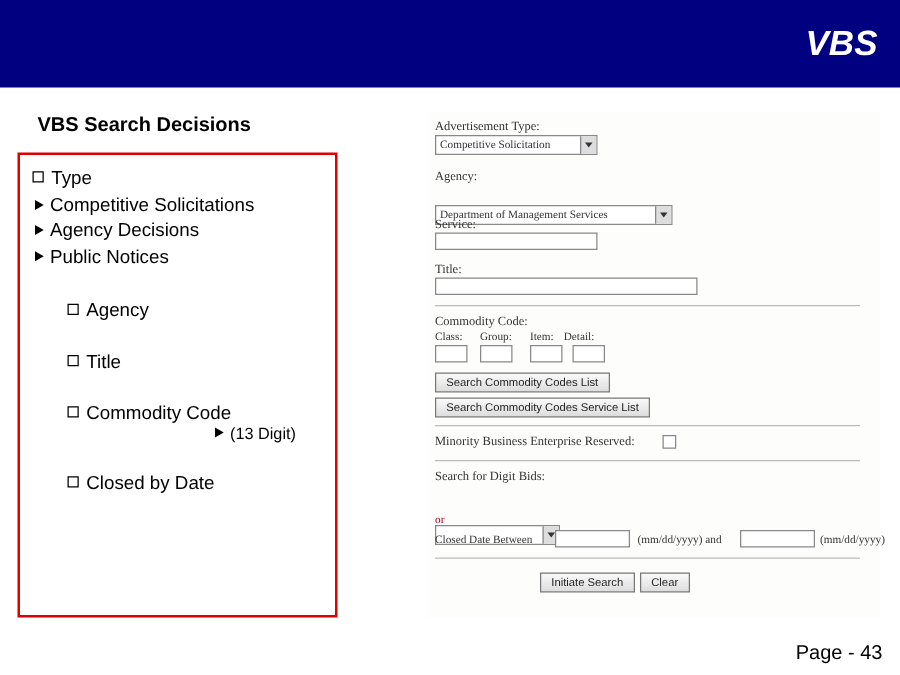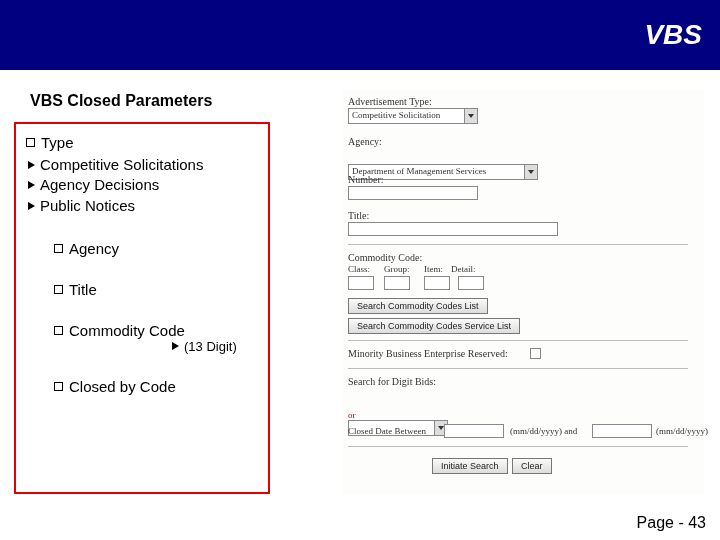--- a/index.html
+++ b/index.html
@@ -147,43 +147,43 @@
     font-size: 16px;
   }
 </style>
 </head>
 <body>
 
 <div class="titlebar">
   <span>VBS</span>
 </div>
 
-<div class="subtitle">VBS Closed Parameters</div>
+<div class="subtitle">VBS Search Decisions</div>
 
 <div class="redbox">
   <div class="level1"><span class="sq"></span><span>Type</span></div>
   <div class="level2"><span class="tri"></span><span>Competitive Solicitations</span></div>
   <div class="level2"><span class="tri"></span><span>Agency Decisions</span></div>
   <div class="level2"><span class="tri"></span><span>Public Notices</span></div>
 
   <div class="level2b"><span class="sq"></span><span>Agency</span></div>
   <div class="level2b"><span class="sq"></span><span>Title</span></div>
   <div class="level2b"><span class="sq"></span><span>Commodity Code</span></div>
   <div class="level3"><span class="tri"></span><span>(13 Digit)</span></div>
-  <div class="level2b"><span class="sq"></span><span>Closed by Code</span></div>
+  <div class="level2b"><span class="sq"></span><span>Closed by Date</span></div>
 </div>
 
 <div class="formimg">
   <div class="ff" style="top:6px;left:6px;">Advertisement Type:</div>
   <div class="ff sel" style="top:18px;left:6px;width:130px;"><span>Competitive Solicitation</span></div>
 
   <div class="ff" style="top:46px;left:6px;">Agency:</div>
   <div class="ff sel" style="top:58px;left:6px;width:190px;"><span>Department of Management Services</span></div>
 
-  <div class="ff" style="top:84px;left:6px;">Number:</div>
+  <div class="ff" style="top:84px;left:6px;">Service:</div>
   <div class="ff inp" style="top:96px;left:6px;width:130px;"></div>
 
   <div class="ff" style="top:120px;left:6px;">Title:</div>
   <div class="ff inp" style="top:132px;left:6px;width:210px;"></div>
 
   <div class="ff hr" style="top:154px;left:6px;"></div>
 
   <div class="ff" style="top:162px;left:6px;">Commodity Code:</div>
   <div class="ff small" style="top:174px;left:6px;">Class:</div>
   <div class="ff small" style="top:174px;left:42px;">Group:</div>

